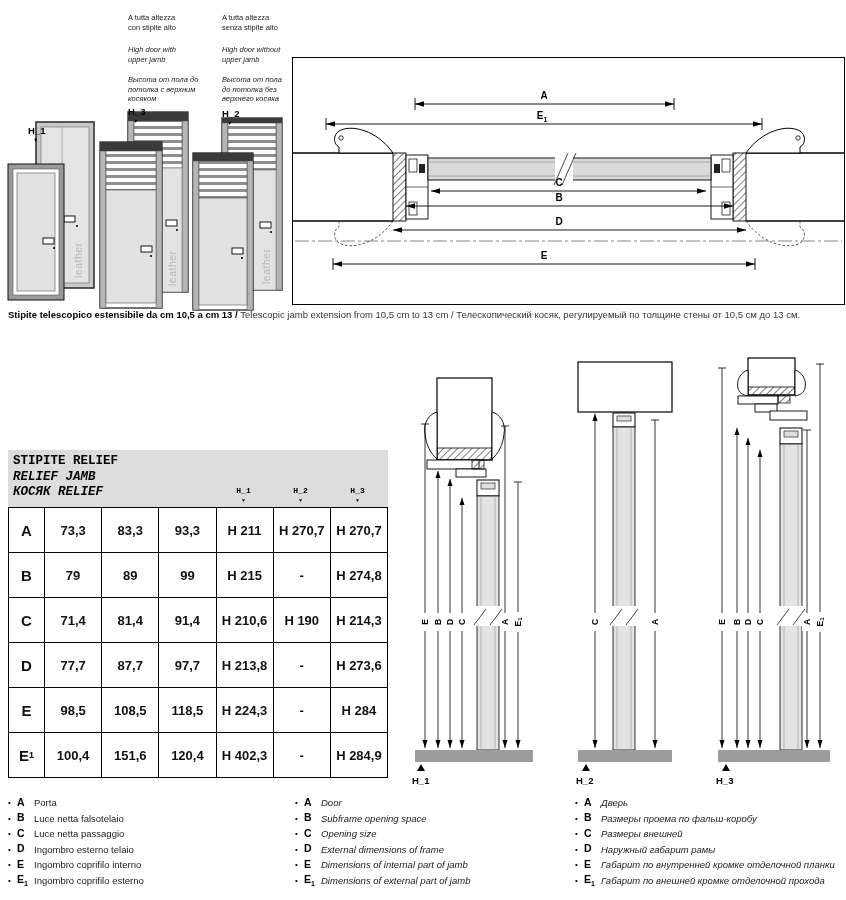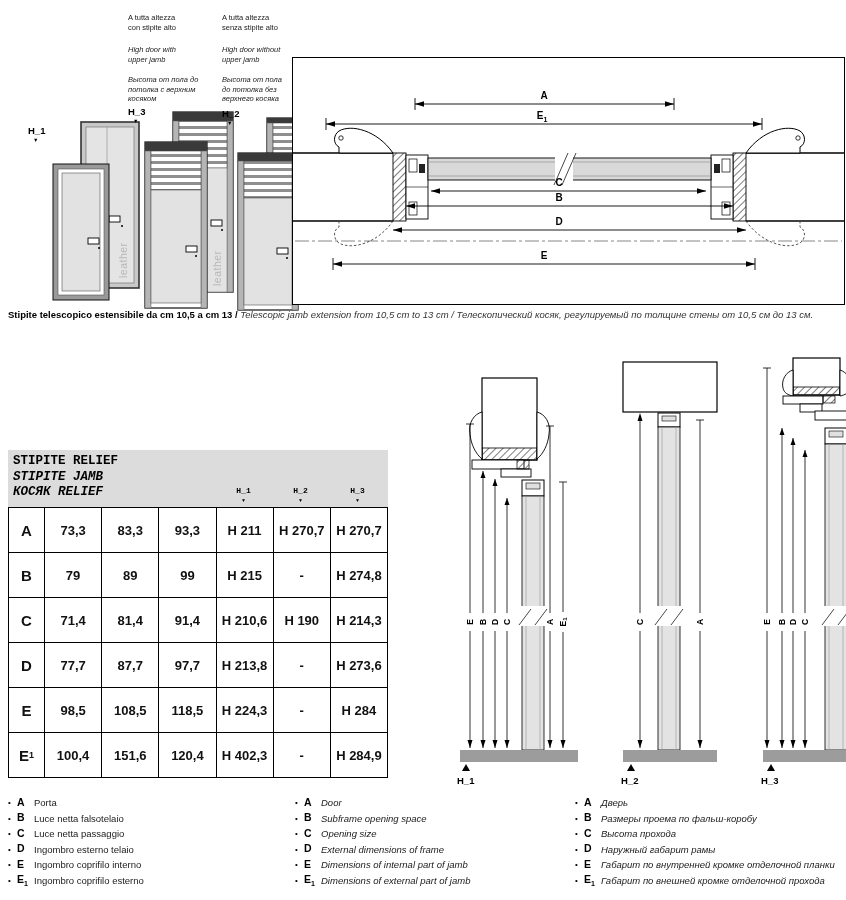--- a/index.html
+++ b/index.html
@@ -1,30 +1,30 @@
 <!DOCTYPE html>
 <html><head>
 <meta charset="utf-8">
 <style>
   html,body{margin:0;padding:0;background:#fff;}
   .page{position:relative;width:846px;height:900px;background:#fff;overflow:hidden;
         font-family:"Liberation Sans",sans-serif;color:#111;}
-  .abs{position:absolute;padding-left:45px;}
+  .abs{position:absolute;}
   
   .vlabel{position:absolute;width:95px;font-size:7.5px;line-height:9.5px;color:#1a1a1a;white-space:pre-line;}
   .vlabel.it{font-weight:bold;font-weight:normal;}
   .vlabel.em{font-style:italic;}
   .vcode{position:absolute;font-size:9.5px;font-weight:bold;color:#000;}
   .vtri{position:absolute;font-size:5.5px;color:#000;}
   
   .planbox{position:absolute;left:292px;top:57px;width:551px;height:246px;border:1px solid #000;background:#fff;}
   
   .caption{position:absolute;left:8px;top:309px;width:836px;font-size:9.5px;white-space:nowrap;}
   .caption .b{font-weight:bold;color:#000;}
-  .caption .i{font-style:italic;color:#333;}
+  .caption .i{color:#333;}
   
   .spec-table{position:absolute;left:8px;top:450px;width:380px;}
   .thead{position:relative;height:57px;background:#dcdcdc;border-bottom:1px solid #000;font-family:Liberation Mono, monospace;}
   .ttl{padding:4px 0 0 5px;}
   .ttl div{font-weight:bold;font-size:12.5px;line-height:15.5px;color:#000;}
   .ttl div.em{font-style:italic;}
   .hcol{position:absolute;bottom:3px;width:57px;text-align:center;}
   .hcol .hcode{font-size:8px;font-weight:bold;color:#000;}
   .hcol .tri{display:block;font-size:5px;line-height:5px;margin-top:1px;color:#000;}
   .tgrid{display:grid;grid-template-columns:36px repeat(6,1fr);border-left:1px solid #000;}
@@ -252,21 +252,21 @@
   </div>
 
   <div class="caption">
     <span class="b">Stipite telescopico estensibile da cm 10,5 a cm 13 / </span><span class="i">Telescopic jamb extension from 10,5 cm to 13 cm / Телескопический косяк, регулируемый по толщине стены от 10,5 см до 13 см.</span>
   </div>
 
   <div class="spec-table">
     <div class="thead">
       <div class="ttl">
         <div>STIPITE RELIEF</div>
-        <div class="em">STIPITE JAMB</div>
+        <div class="em">RELIEF JAMB</div>
         <div class="em">КОСЯК RELIEF</div>
       </div>
       <div class="hcol" style="left:207px;">
         <span class="hcode">H_1</span>
         <span class="tri">▼</span>
       </div>
       <div class="hcol" style="left:264px;">
         <span class="hcode">H_2</span>
         <span class="tri">▼</span>
       </div>
@@ -565,21 +565,21 @@
         <span class="txt">Дверь</span>
       </div>
     <div class="lrow">
         <span class="bu">•</span>
         <span class="key"><span>B</span><sub></sub></span>
         <span class="txt">Размеры проема по фальш-коробу</span>
       </div>
     <div class="lrow">
         <span class="bu">•</span>
         <span class="key"><span>C</span><sub></sub></span>
-        <span class="txt">Высота прохода</span>
+        <span class="txt">Размеры внешней</span>
       </div>
     <div class="lrow">
         <span class="bu">•</span>
         <span class="key"><span>D</span><sub></sub></span>
         <span class="txt">Наружный габарит рамы</span>
       </div>
     <div class="lrow">
         <span class="bu">•</span>
         <span class="key"><span>E</span><sub></sub></span>
         <span class="txt">Габарит по внутренней кромке отделочной планки</span>

